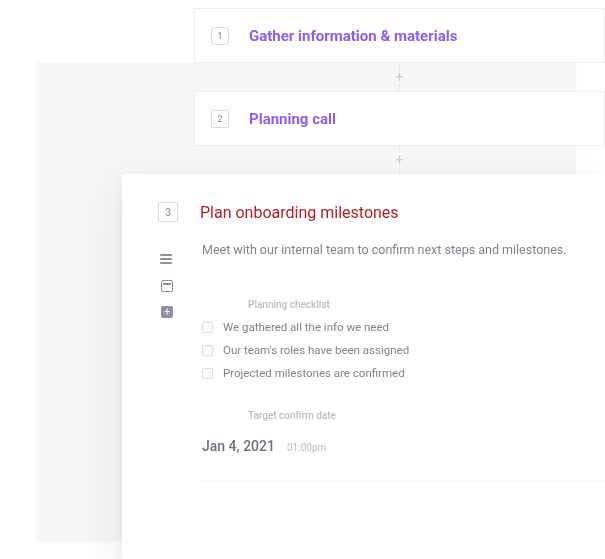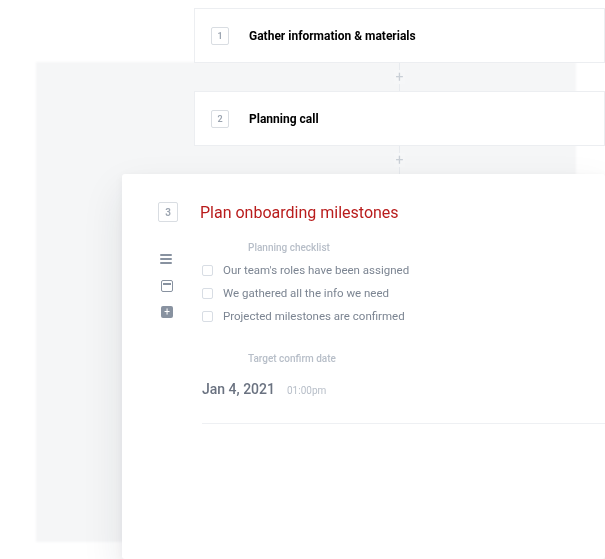--- a/index.html
+++ b/index.html
@@ -44,23 +44,23 @@
     border: 1px solid #d9dde2;
     display: flex;
     align-items: center;
     justify-content: center;
     font-size: 9px;
     font-weight: 600;
     color: #9aa3af;
     border-radius: 2px;
   }
   .step-title {
-    font-size: 12px;
+    font-size: 15px;
     font-weight: 700;
-    color: #000000;
+    color: #8b5cf6;
   }
 
   .connector {
     position: absolute;
     left: 194px;
     width: 411px;
     height: 28px;
     display: flex;
     align-items: center;
     justify-content: center;
@@ -264,30 +264,31 @@
 
   <div class="icon-rail">
     <div class="rail-icon lines"></div>
     <div class="rail-icon cal"></div>
     <div class="rail-icon add">
         <span>+</span>
       </div>
   </div>
 
   <div class="content">
+    <div class="desc">Meet with our internal team to confirm next steps and milestones.</div>
 
     <div class="section-label">Planning checklist</div>
 
+    <div class="check-row">
+      <div class="box"></div>
+      <div class="lbl">We gathered all the info we need</div>
+    </div>
     <div class="check-row">
       <div class="box"></div>
       <div class="lbl">Our team's roles have been assigned</div>
-    </div>
-    <div class="check-row">
-      <div class="box"></div>
-      <div class="lbl">We gathered all the info we need</div>
     </div>
     <div class="check-row">
       <div class="box"></div>
       <div class="lbl">Projected milestones are confirmed</div>
     </div>
 
     <div class="target-sec">
       <div class="section-label">Target confirm date</div>
       <div class="date-row">
         <span class="date-val">Jan 4, 2021</span>

